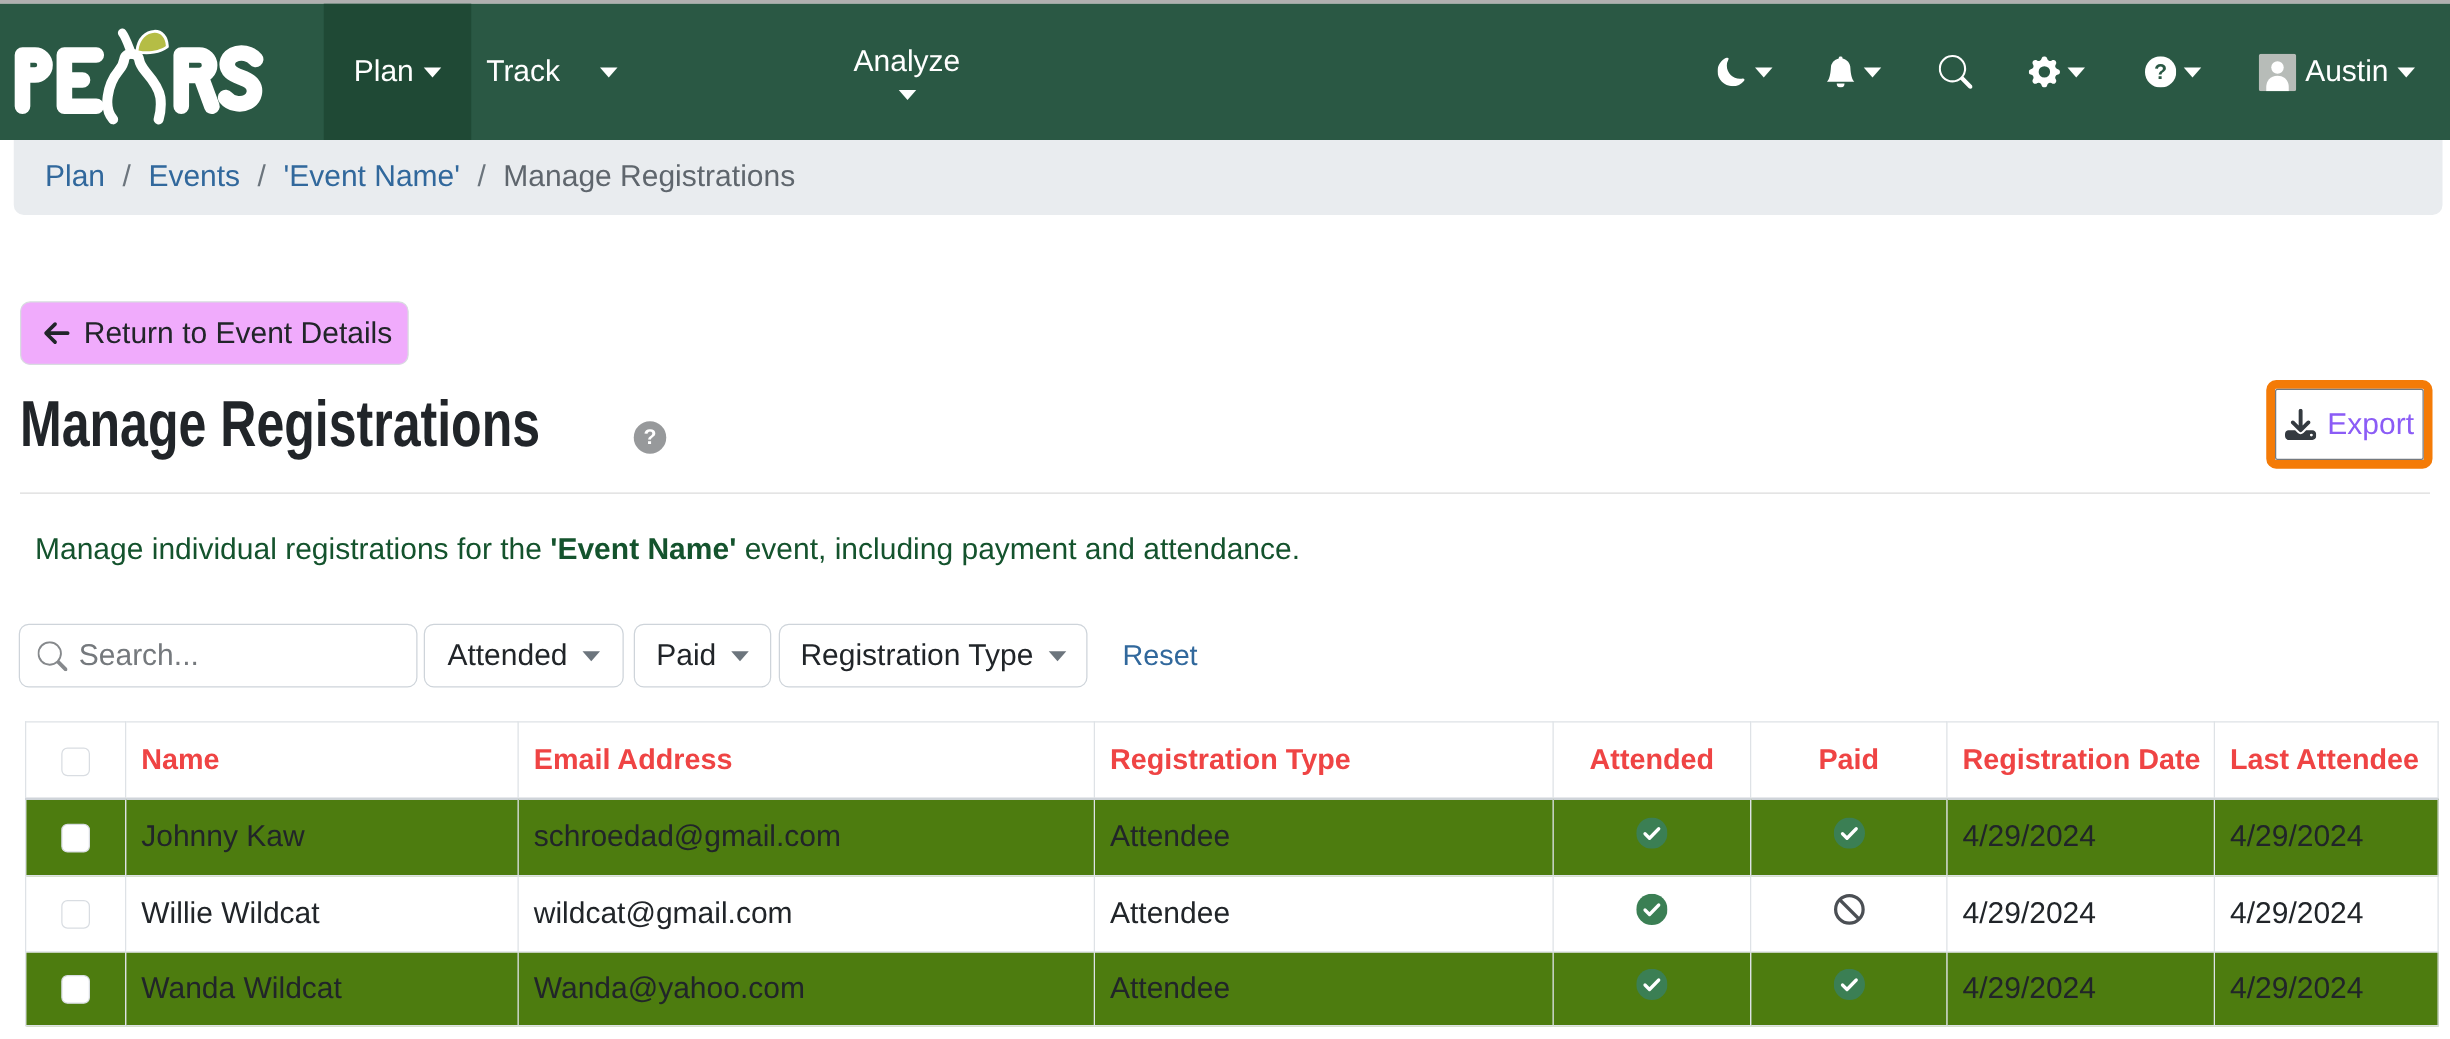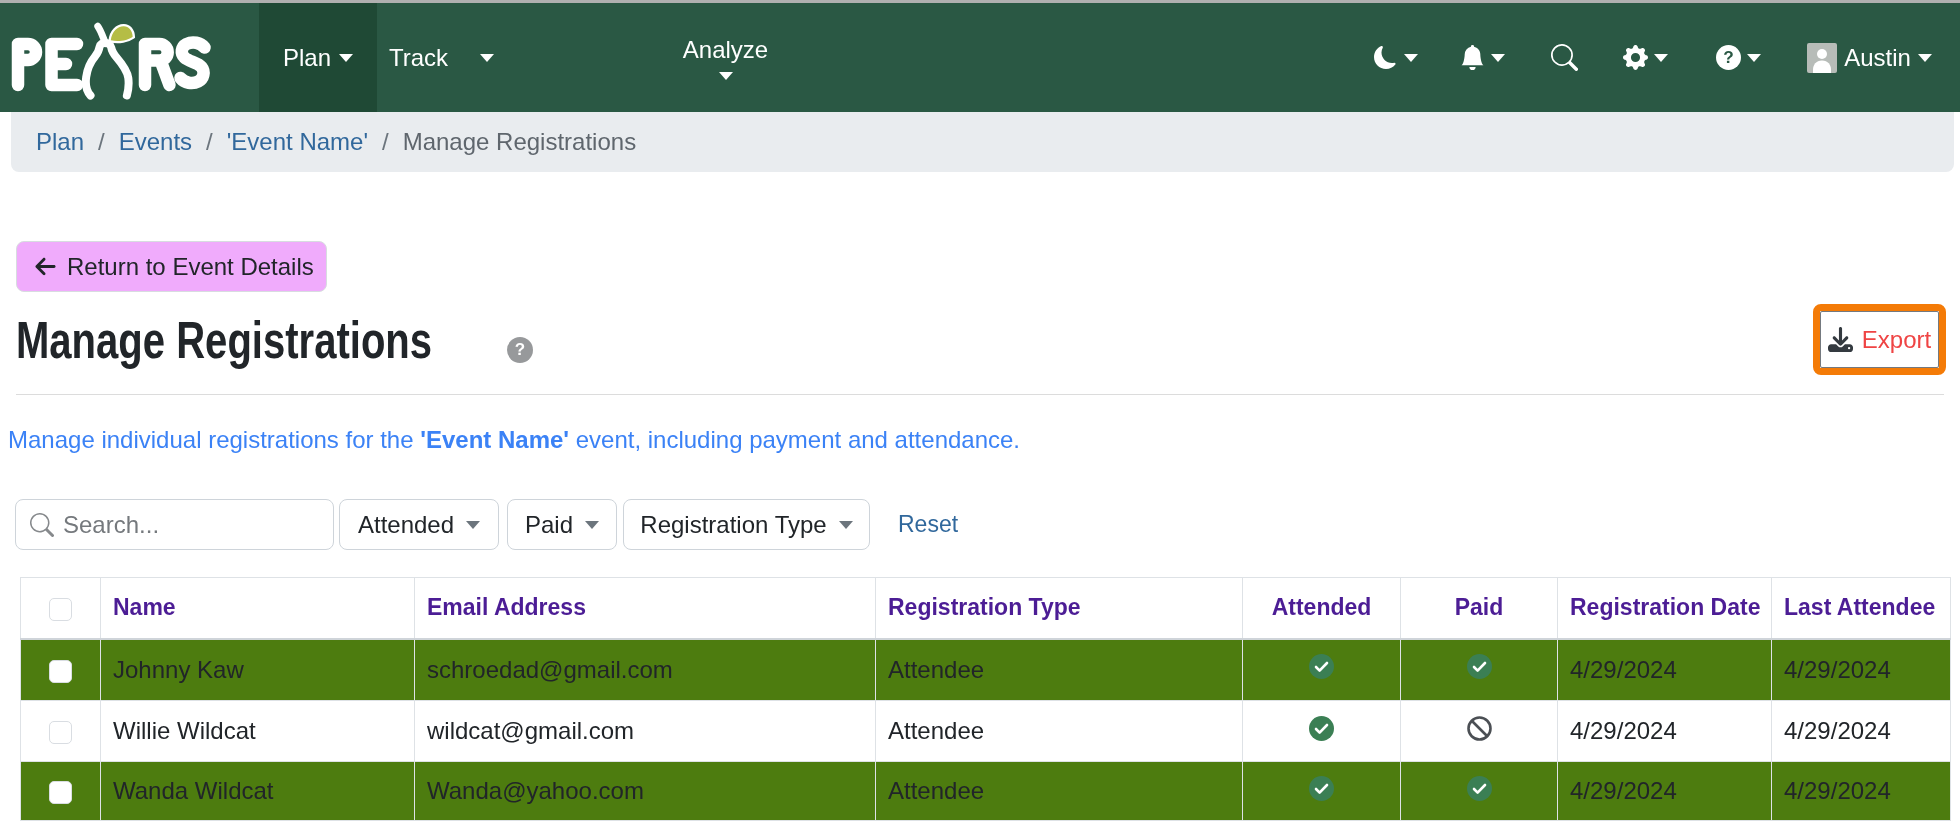--- a/index.html
+++ b/index.html
@@ -17,38 +17,38 @@
 #breadcrumb { left:11px; top:112px; width:1943px; height:60px; background:#e9ecef; border-radius:0 0 8px 8px; display:flex; align-items:center; padding-left:25px; font-size:24px; color:#6c757d; }
 #breadcrumb a { color:#31689c; text-decoration:none; }
 .bc-sep { margin:0 14px; color:#6c757d; }
 
 #returnbtn { left:16px; top:224px; width:311px; height:51px; background:#f0abfc; border:1px solid #d8dce0; border-radius:8px; display:flex; align-items:center; padding-left:17px; gap:10px; font-size:24px; color:#212529;margin-top:17px; }
 
 #h1 { left:16px; top:314px; font-size:52px; font-weight:bold; color:#212529; line-height:1; transform:scaleX(0.77); transform-origin:left; white-space:nowrap; }
 #qbadge { left:507px; top:337px; width:26px; height:26px; border-radius:50%; background:#97999b; color:#fff; font-size:17px; font-weight:bold; display:flex; align-items:center; justify-content:center; }
 
 #exportwrap { left:1813px; top:304px; width:133px; height:71px; border:7px solid #f47b07; border-radius:8px; background:#fff; }
-#exportbtn { position:absolute; left:0; top:0; width:119px; height:57px; border:1px solid #74797f; border-radius:2px; background:#fff; display:flex; align-items:center; justify-content:center; gap:9px; font-size:24px; color:#ef4444; }
+#exportbtn { position:absolute; left:0; top:0; width:119px; height:57px; border:1px solid #74797f; border-radius:2px; background:#fff; display:flex; align-items:center; justify-content:center; gap:9px; font-size:24px; color:#8b5cf6; }
 
 #hr { left:16px; top:394px; width:1928px; height:1px; background:#dcdcdc; }
 
-#para { left:8px; top:422px; font-size:24px; color:#3b82f6; line-height:36px; }
+#para { left:28px; top:422px; font-size:24px; color:#14532d; line-height:36px; }
 
 .inputbox { border:1px solid #ced4da; border-radius:8px; background:#fff; height:51px; top:499px; display:flex; align-items:center; }
 #search { left:15px; width:319px; padding-left:14px; gap:9px; color:#75797d; font-size:24px; }
 .dropbtn { justify-content:center; gap:12px; font-size:24px; color:#212529; }
 .dropbtn .caret { border-top-color:#6c757d; }
 #reset { left:898px; top:499px; height:51px; display:flex; align-items:center; color:#31689c; font-size:23px; }
 
 #tbl { left:20px; top:577px; border-collapse:collapse; table-layout:fixed; width:1930px; font-size:24px; color:#212529; }
 #tbl col.c1{width:80px}#tbl col.c2{width:314px}#tbl col.c3{width:461px}#tbl col.c4{width:367px}#tbl col.c5{width:158px}#tbl col.c6{width:157px}#tbl col.c7{width:214px}#tbl col.c8{width:179px}
 #tbl th, #tbl td { border:1px solid #dee2e6; padding:0 0 0 12px; vertical-align:middle; text-align:left; }
 #tbl thead tr { height:61px; }
 #tbl tbody tr { height:61px; }
-#tbl thead th { color:#4c1d95; font-size:23px; border-bottom:2px solid #cfd4d9; }
+#tbl thead th { color:#ef4444; font-size:23px; border-bottom:2px solid #cfd4d9; }
 #tbl tbody tr.odd { background:#4d7c0f; }
 #tbl .ctr { text-align:center; padding-left:0; }
 .cb { width:23px; height:23px; border:1.5px solid #d9dde2; border-radius:5px; background:#fff; display:inline-block; vertical-align:middle; }
 .checkcircle { display:inline-block; width:25px; height:25px; }
 </style>
 </head>
 <body>
 <div id="page">
 <div class="abs" id="topstrip"></div>
 <div class="abs" id="navbar">

